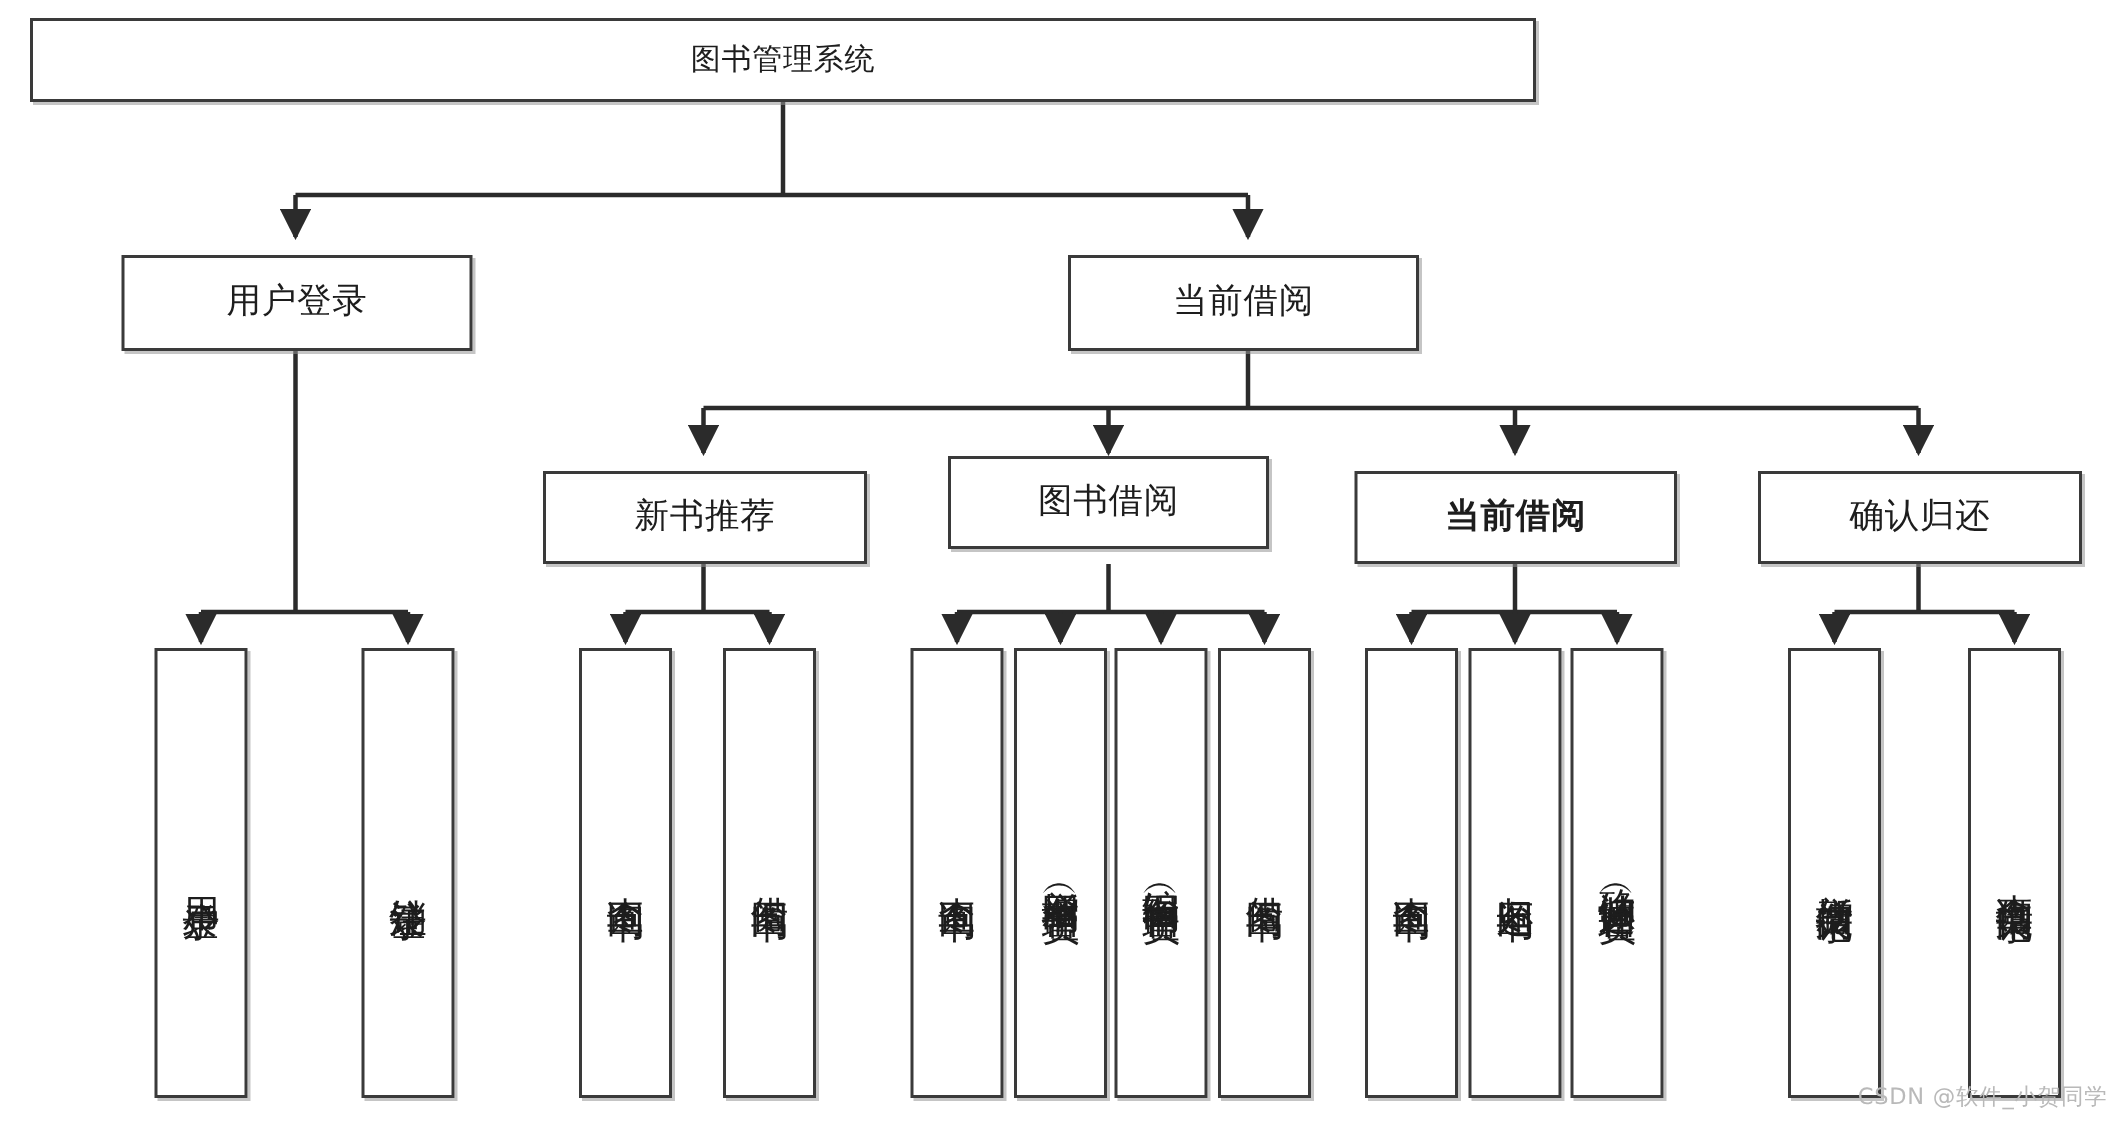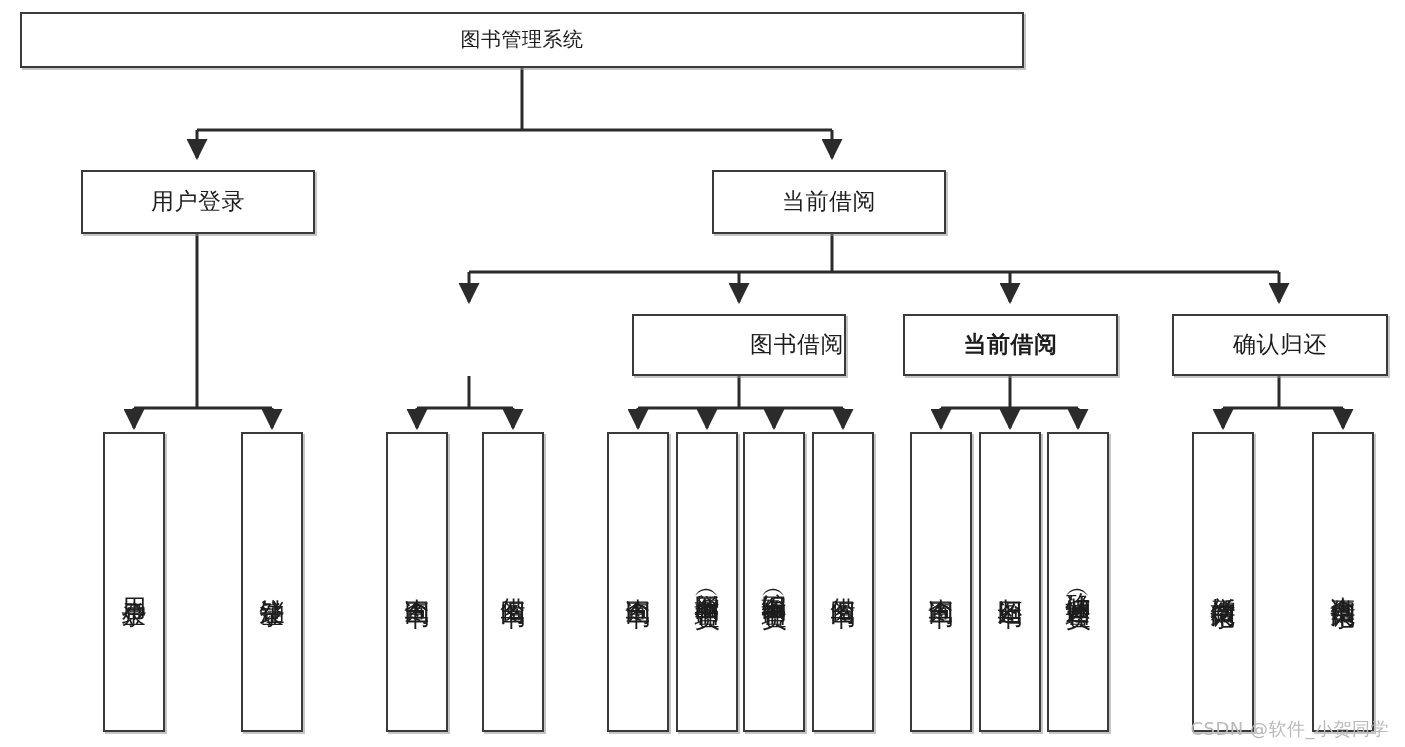--- a/index.html
+++ b/index.html
@@ -57,23 +57,23 @@
   .node.v .label {
     writing-mode: vertical-rl;
     text-orientation: upright;
     font-size: 25px;
     line-height: 1.16;
     letter-spacing: 2px;
     white-space: nowrap;
   }
   #watermark {
     position: absolute;
-    right: 16px;
+    right: 0;
     bottom: 6px;
-    font-size: 18px;
+    font-size: 15px;
     color: #b9b9b9;
     letter-spacing: 0.5px;
     white-space: nowrap;
     user-select: none;
   }
 </style>
 </head>
 <body>
 
 <div id="canvas">
@@ -132,21 +132,24 @@
     <span class="label">图书管理系统</span>
   </div>
 
   <div class="node h" style="left:81px; top:170px; width:234px; height:64px;">
     <span class="label">用户登录</span>
   </div>
   <div class="node h" style="left:712px; top:170px; width:234px; height:64px;">
     <span class="label">当前借阅</span>
   </div>
 
-  <div class="node h" style="left:632px; top:314px; width:214px; height:62px;justify-content:flex-end;">
+  <div class="node h" style="left:362px; top:314px; width:216px; height:62px;">
+    <span class="label">新书推荐</span>
+  </div>
+  <div class="node h" style="left:632px; top:304px; width:214px; height:62px;">
     <span class="label">图书借阅</span>
   </div>
   <div class="node h" style="left:903px; top:314px; width:215px; height:62px;font-weight:bold;">
     <span class="label">当前借阅</span>
   </div>
   <div class="node h" style="left:1172px; top:314px; width:216px; height:62px;">
     <span class="label">确认归还</span>
   </div>
 
   <div class="node v" style="left:103px; top:432px; width:62px; height:300px;">

